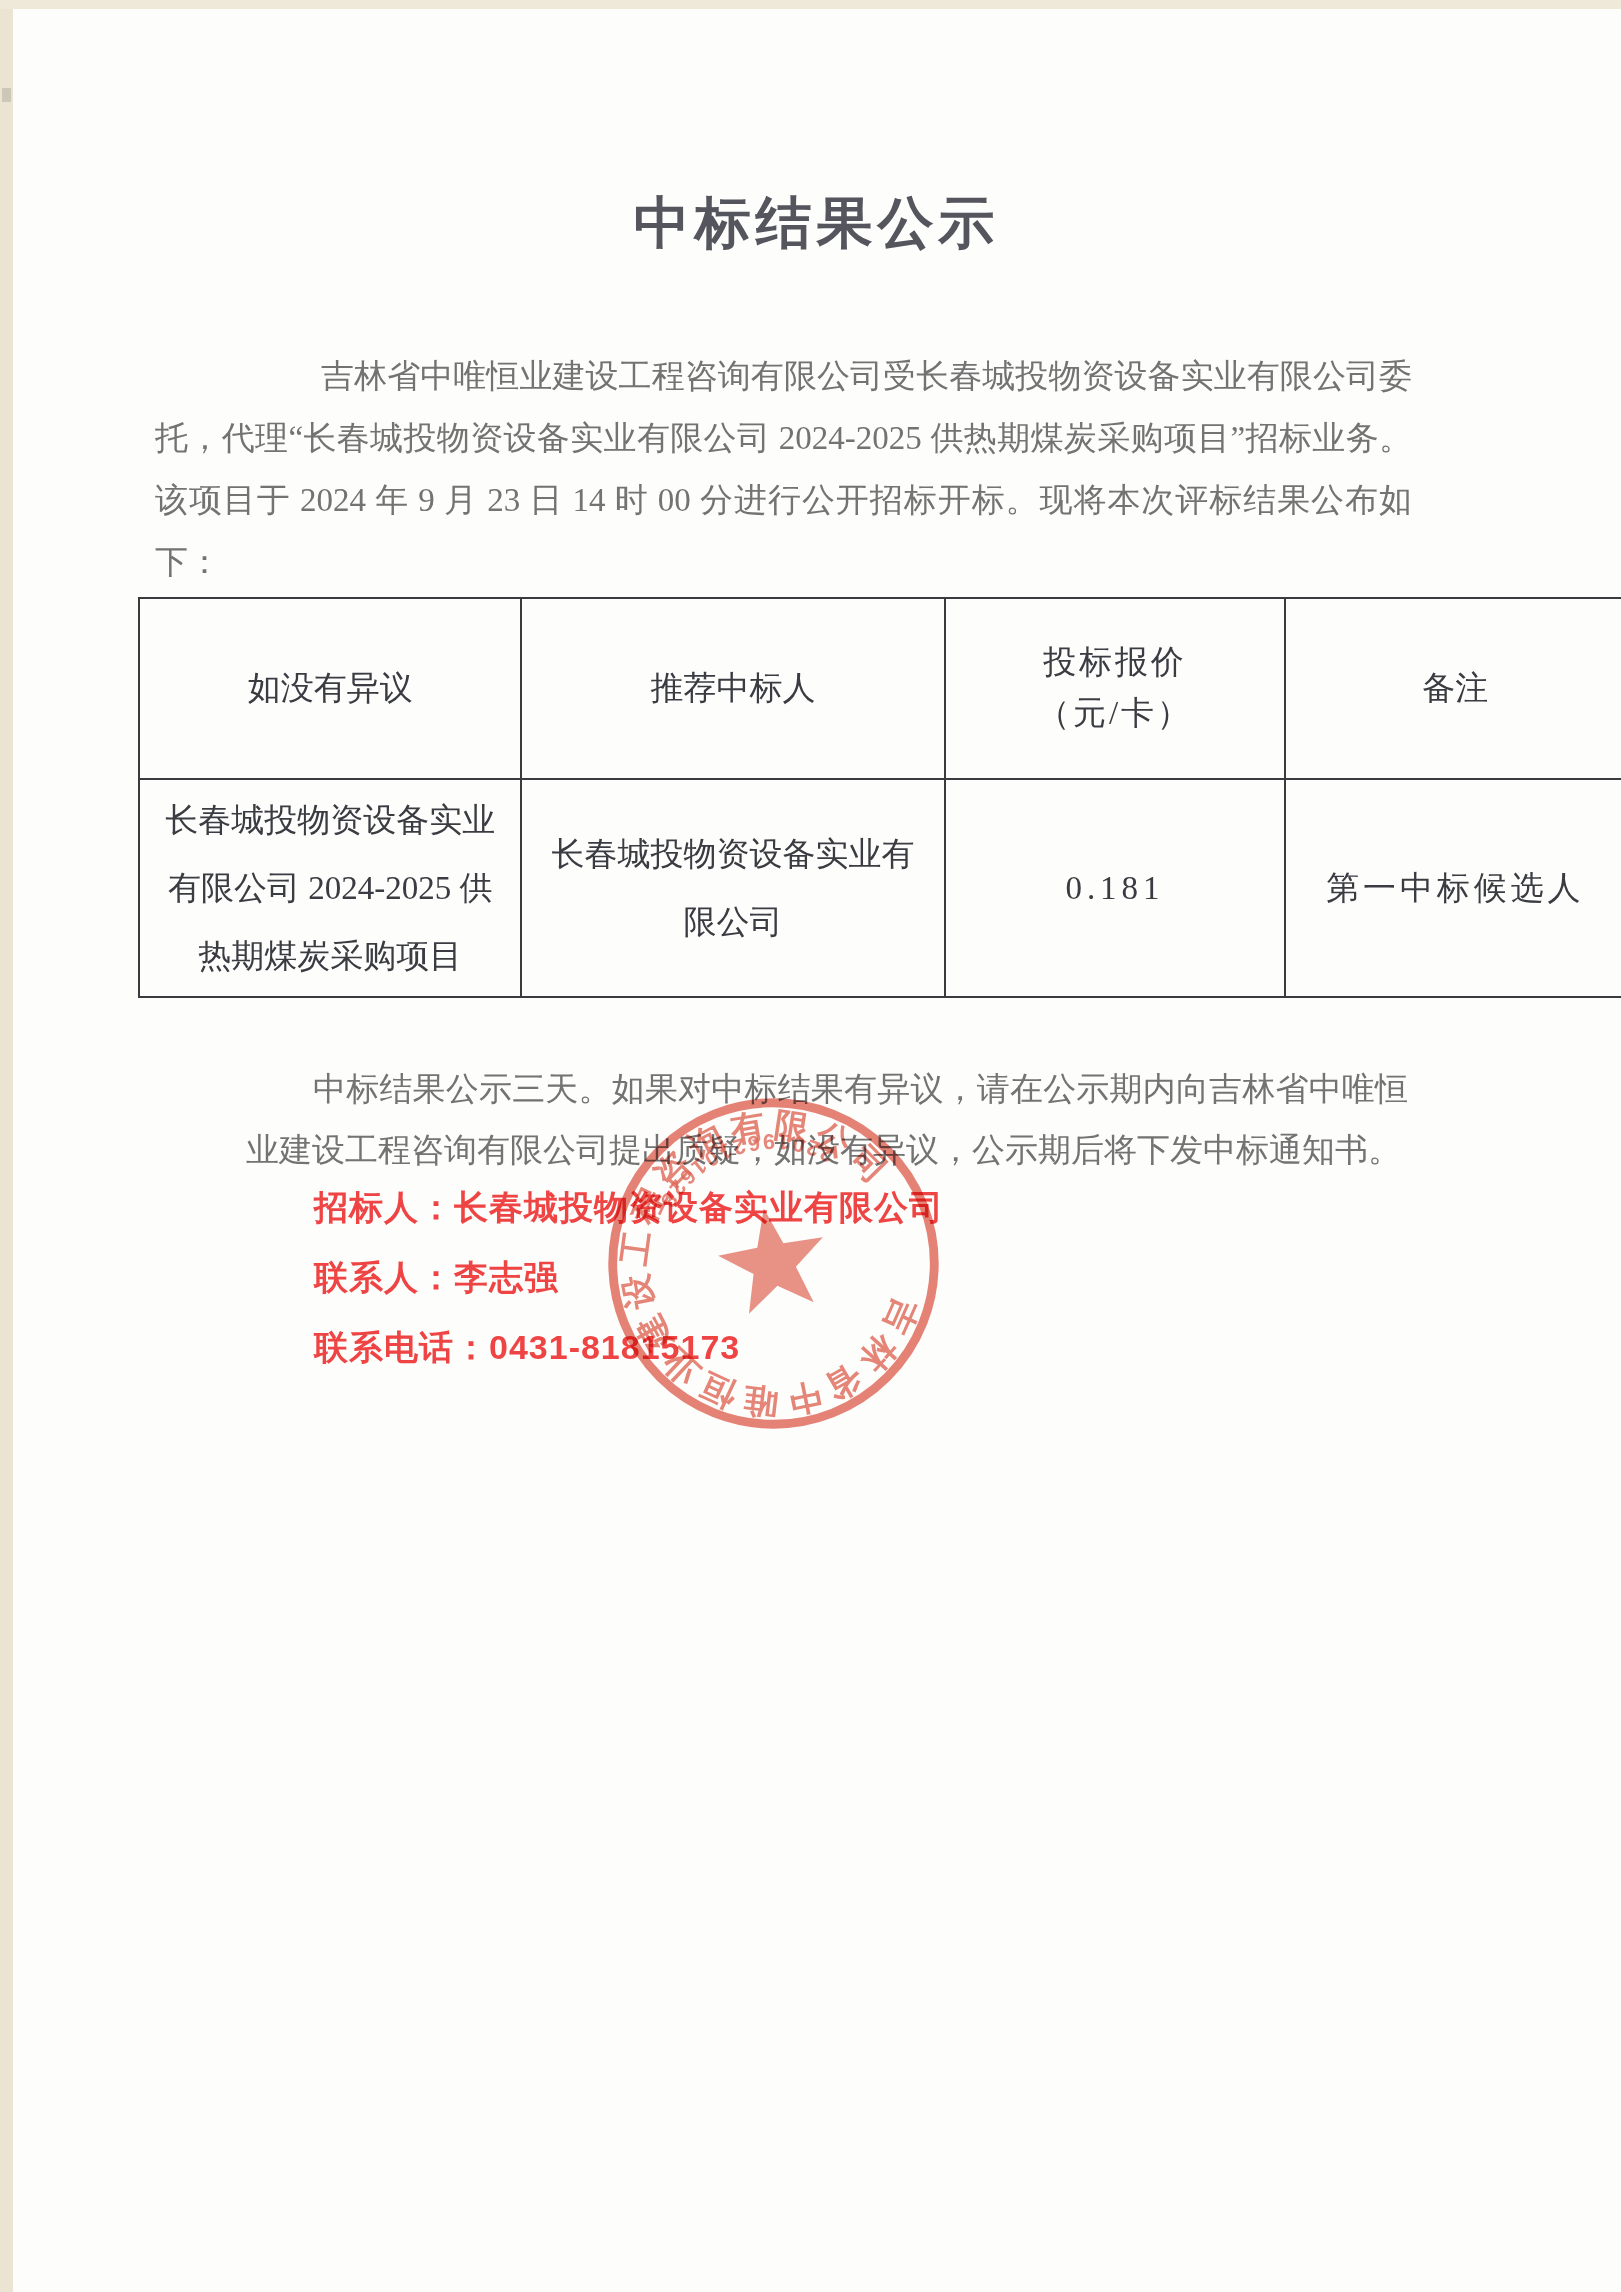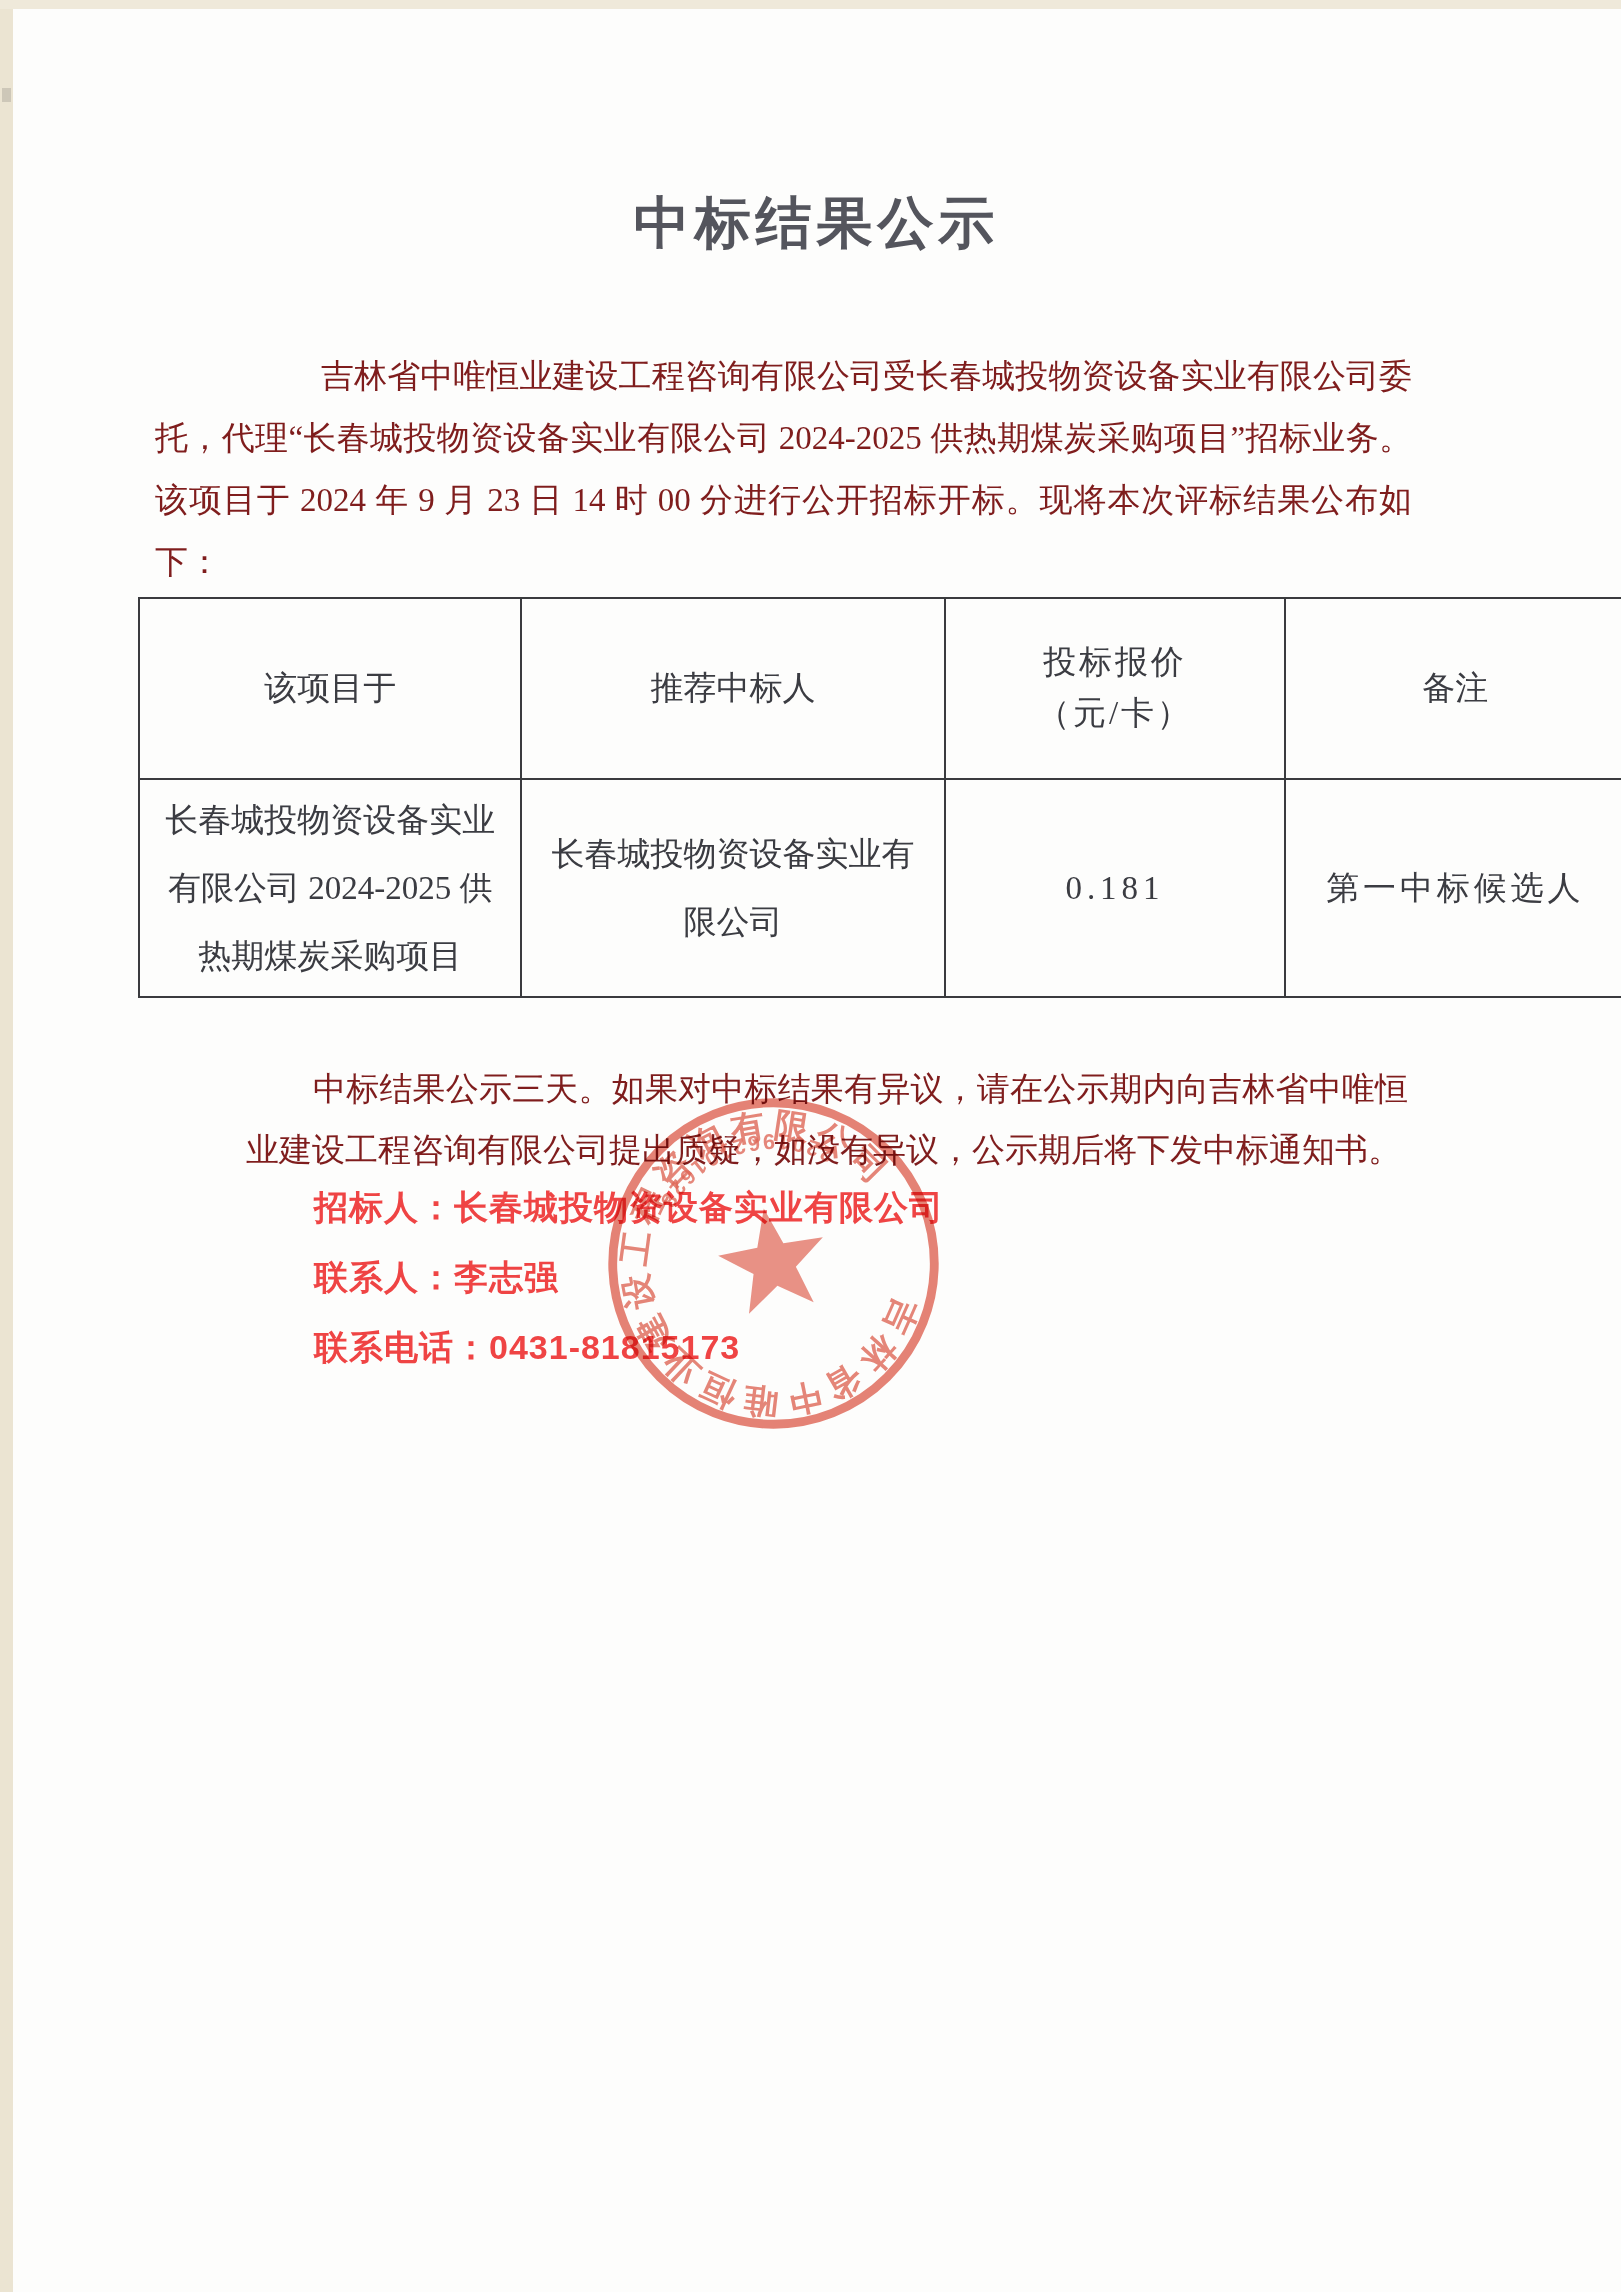--- a/index.html
+++ b/index.html
@@ -20,21 +20,21 @@
   .doc-title{
     position:absolute;left:0;top:186px;width:100%;
     text-align:center;
     font-size:56px;font-weight:600;letter-spacing:4.9px;
     color:#54555d;
   }
   .para{
     position:absolute;
     font-size:33px;
     text-align:justify;
-    color:#7f1d1d;
+    color:#737373;
   }
   .para-intro{
     left:155px;top:345px;width:1257px;
     line-height:62px;text-indent:166px;
   }
   .para-close{
     left:246px;top:1059px;width:1162px;
     line-height:61px;text-indent:67px;
   }
 
@@ -86,21 +86,21 @@
   <div class="edge-top"></div>
   <div class="edge-mark"></div>
 
   <div class="doc-title">中标结果公示</div>
 
   <div class="para para-intro">吉林省中唯恒业建设工程咨询有限公司受长春城投物资设备实业有限公司委托，代理“长春城投物资设备实业有限公司 2024-2025 供热期煤炭采购项目”招标业务。该项目于 2024 年 9 月 23 日 14 时 00 分进行公开招标开标。现将本次评标结果公布如下：</div>
 
   <table class="result">
     <tbody>
       <tr class="hdr">
-        <td class="c1">该项目于</td>
+        <td class="c1">如没有异议</td>
         <td class="c2">推荐中标人</td>
         <td class="c3">
           <span class="hdr-line">投标报价</span>
           <span class="hdr-line">（元/卡）</span>
         </td>
         <td class="c4">备注</td>
       </tr>
       <tr class="body-row">
         <td class="c1">长春城投物资设备实业有限公司 2024-2025 供热期煤炭采购项目</td>
         <td class="c2">长春城投物资设备实业有限公司</td>

